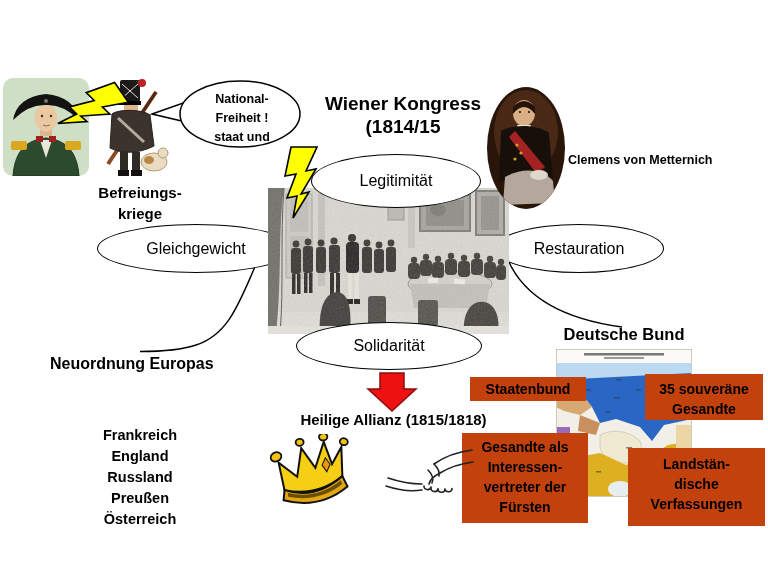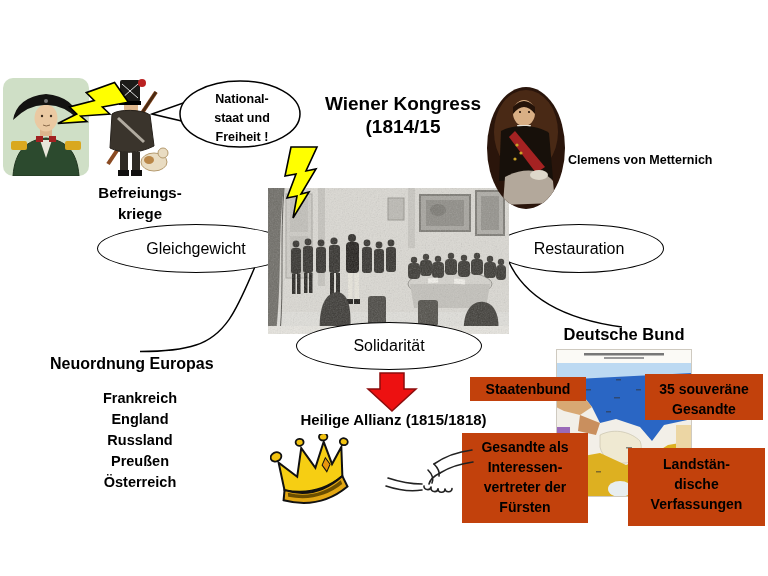--- a/index.html
+++ b/index.html
@@ -9,21 +9,21 @@
   .z0{z-index:0}.z1{z-index:1}.z2{z-index:2}.z3{z-index:3}.z5{z-index:5}.z6{z-index:6}
   .callout{background:#fff;border:1.6px solid #000;border-radius:50%;
            display:flex;align-items:center;justify-content:center;
            font-size:16px;font-weight:400;}
   .title-block{font-size:19px;font-weight:700;line-height:23px;text-align:center;}
   .bubble-text{font-size:12.5px;font-weight:700;line-height:19px;text-align:center;}
   .caption{font-size:12.5px;font-weight:700;white-space:nowrap;}
   .label-md{font-size:15px;font-weight:700;line-height:21px;text-align:center;}
   .label-lg{font-size:16px;font-weight:700;white-space:nowrap;}
   .dbund{font-size:16.5px;font-weight:700;text-align:center;white-space:nowrap;}
-  .countries{font-size:14.5px;font-weight:700;line-height:21px;text-align:center;}
+  .countries{font-size:14.5px;font-weight:700;line-height:21px;text-align:center;margin-top:37px;}
   .heilige{font-size:15px;font-weight:700;text-align:center;white-space:nowrap;}
   .plate{background:#c2410c;font-size:14px;font-weight:700;text-align:center;line-height:20px;}
   svg{display:block;}
 </style>
 </head>
 <body>
 
 <div id="canvas">
 
   <svg class="abs z0" style="left:0;top:0" width="768" height="576" viewBox="0 0 768 576">
@@ -113,20 +113,23 @@
     <rect x="160" y="90" width="10" height="5" fill="#f2f0ea" transform="rotate(-6 165 92)"></rect>
     <rect x="186" y="91" width="11" height="5" fill="#f2f0ea" transform="rotate(5 191 93)"></rect>
     <path d="M52,146 C50,118 58,104 70,104 C80,106 84,118 82,146 Z" fill="#3b3935"></path>
     <rect x="100" y="108" width="18" height="30" rx="3" fill="#4a4843"></rect>
     <path d="M196,146 C194,124 204,112 216,114 C228,116 232,130 230,146 Z" fill="#403e39"></path>
     <rect x="150" y="112" width="20" height="26" rx="3" fill="#514f49"></rect>
     <rect x="0" y="138" width="241" height="8" fill="#e7e5df"></rect>
     <rect width="241" height="146" filter="url(#grainP)" opacity="0.28"></rect>
   </svg>
 
+  <div class="abs z3 callout" style="left:311px;top:154px;width:168px;height:52px;">
+    <span>Legitimität</span>
+  </div>
   <div class="abs z3 callout" style="left:296px;top:322px;width:184px;height:46px;">
     <span>Solidarität</span>
   </div>
 
   <svg class="abs z5" style="left:3px;top:78px" width="86" height="98" viewBox="0 0 86 98">
     <rect width="86" height="98" rx="10" fill="#cfdfc6"></rect>
     <path d="M10,98 C12,72 24,62 43,60 C62,62 74,72 76,98 Z" fill="#2c4a2e" stroke="#20351f"></path>
     <rect x="8" y="63" width="16" height="9" rx="2" fill="#d9a81f"></rect>
     <rect x="62" y="63" width="16" height="9" rx="2" fill="#d9a81f"></rect>
     <path d="M37,62 L43,80 L49,62 Z" fill="#e9e6da"></path>
@@ -168,22 +171,22 @@
       <path d="M291,147 L317,147 L306,171 L316,169 L301,194 L309,192 L293,218 L297,196 L287,198 L296,174 L285,176 Z" fill="#ffff00" stroke="#000" stroke-width="1.6"></path>
     </g>
   </svg>
 
   <svg class="abs z5" style="left:148px;top:80px" width="154" height="72" viewBox="0 0 154 72">
     <polygon points="4,34 38,22 38,42" fill="#fff" stroke="#000" stroke-width="1.4"></polygon>
     <ellipse cx="92" cy="34" rx="60" ry="33" fill="#fff" stroke="#000" stroke-width="1.5"></ellipse>
   </svg>
   <div class="abs z5 bubble-text" style="left:186px;top:90px;width:112px;">
     <div>National-</div>
+    <div>Freiheit !</div>
     <div>staat und</div>
-    <div>Freiheit !</div>
   </div>
 
   <div class="abs z5 title-block" style="left:293px;top:92px;width:220px;">
     <div>Wiener Kongress</div>
     <div>(1814/15</div>
   </div>
 
   <svg class="abs z5" style="left:487px;top:87px" width="78" height="122" viewBox="0 0 78 122">
     <defs>
         <clipPath id="ovalM">

